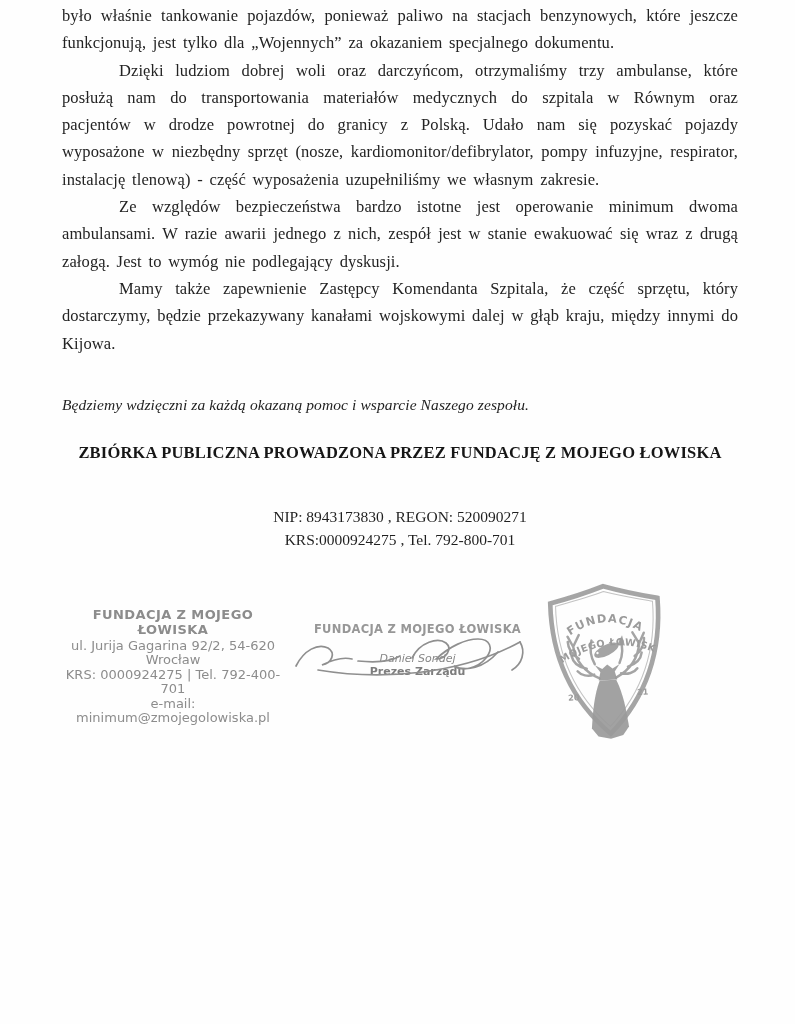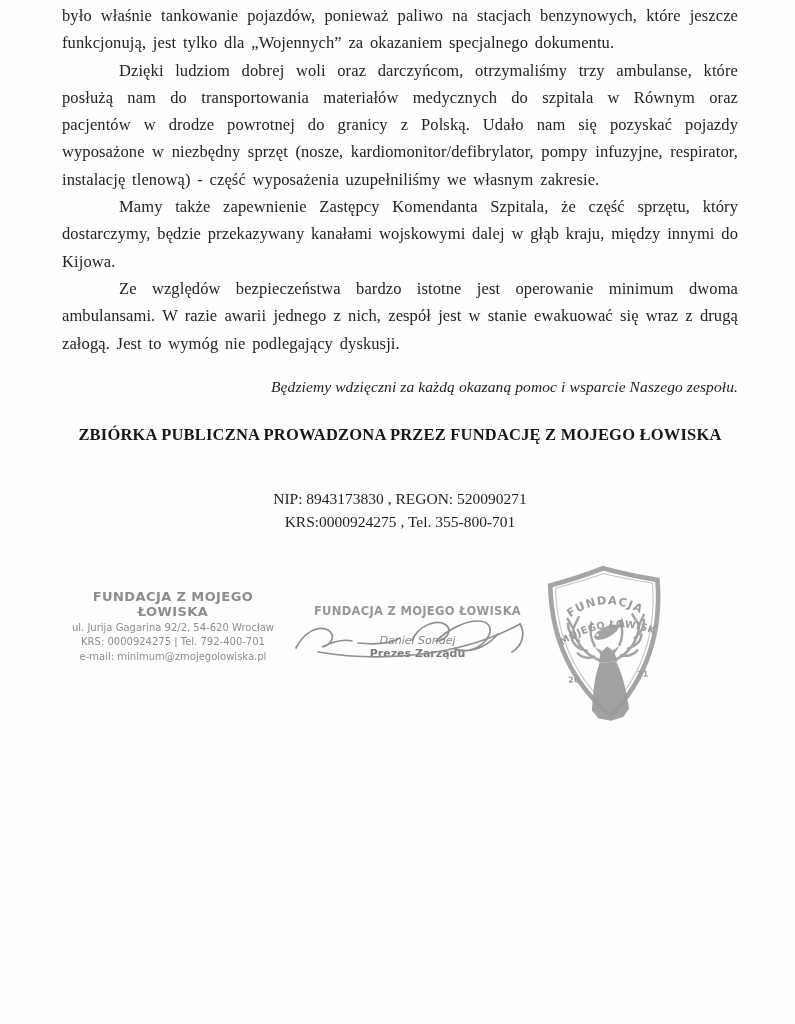--- a/index.html
+++ b/index.html
@@ -25,24 +25,24 @@
     font-size: 16.5px;
     line-height: 27.3px;
     text-align: justify;
     word-spacing: 2.5px;
     letter-spacing: 0.1px;
     color: #232323;
   }
   .para + .para { text-indent: 57px; }
   
   .closing {
-    margin: 21px 0 0 0;
+    margin: 39px 0 0 0;
     font-size: 15.5px;
     font-style: italic;
-    text-align: right;
+    text-align: left;
     color: #1f1f1f;
     letter-spacing: 0.1px;
   }
   
   .heading {
     margin: 29px 0 3px 0;
     font-size: 16.5px;
     font-weight: bold;
     text-align: center;
     color: #161616;
@@ -71,21 +71,21 @@
     text-align: center;
     color: #8c8c8c;
   }
   .address-stamp .stamp-title {
     font-size: 13px;
     font-weight: bold;
     letter-spacing: 0.4px;
     margin-bottom: 2px;
   }
   .address-stamp .stamp-line {
-    font-size: 10px;
+    font-size: 13px;
     line-height: 14.5px;
   }
   .signature-stamp {
     position: absolute;
     left: 238px;
     top: 55px;
     width: 235px;
     text-align: center;
     color: #979797;
   }
@@ -121,31 +121,31 @@
   }
 </style>
 </head>
 <body>
 
 <div class="page">
 
   <div class="body-text">
       <p class="para">było właśnie tankowanie pojazdów, ponieważ paliwo na stacjach benzynowych, które jeszcze funkcjonują, jest tylko dla „Wojennych” za okazaniem specjalnego dokumentu.</p>
       <p class="para">Dzięki ludziom dobrej woli oraz darczyńcom, otrzymaliśmy trzy ambulanse, które posłużą nam do transportowania materiałów medycznych do szpitala w Równym oraz pacjentów w drodze powrotnej do granicy z Polską. Udało nam się pozyskać pojazdy wyposażone w niezbędny sprzęt (nosze, kardiomonitor/defibrylator, pompy infuzyjne, respirator, instalację tlenową) - część wyposażenia uzupełniliśmy we własnym zakresie.</p>
+      <p class="para">Ze względów bezpieczeństwa bardzo istotne jest operowanie minimum dwoma ambulansami. W razie awarii jednego z nich, zespół jest w stanie ewakuować się wraz z drugą załogą. Jest to wymóg nie podlegający dyskusji.</p>
       <p class="para">Mamy także zapewnienie Zastępcy Komendanta Szpitala, że część sprzętu, który dostarczymy, będzie przekazywany kanałami wojskowymi dalej w głąb kraju, między innymi do Kijowa.</p>
-      <p class="para">Ze względów bezpieczeństwa bardzo istotne jest operowanie minimum dwoma ambulansami. W razie awarii jednego z nich, zespół jest w stanie ewakuować się wraz z drugą załogą. Jest to wymóg nie podlegający dyskusji.</p>
     </div>
 
   <p class="closing">Będziemy wdzięczni za każdą okazaną pomoc i wsparcie Naszego zespołu.</p>
 
   <h1 class="heading">ZBIÓRKA PUBLICZNA PROWADZONA PRZEZ FUNDACJĘ Z MOJEGO ŁOWISKA</h1>
 
   <div class="registry">
     <div>NIP: 8943173830 , REGON: 520090271</div>
-    <div>KRS:0000924275 , Tel. 355-800-701</div>
+    <div>KRS:0000924275 , Tel. 792-800-701</div>
   </div>
 
   <div class="footer">
 
     <div class="address-stamp">
       <div class="stamp-title">FUNDACJA Z MOJEGO ŁOWISKA</div>
       <div>
           <div class="stamp-line">ul. Jurija Gagarina 92/2, 54-620 Wrocław</div>
           <div class="stamp-line">KRS: 0000924275 | Tel. 792-400-701</div>
           <div class="stamp-line">e-mail: minimum@zmojegolowiska.pl</div>

